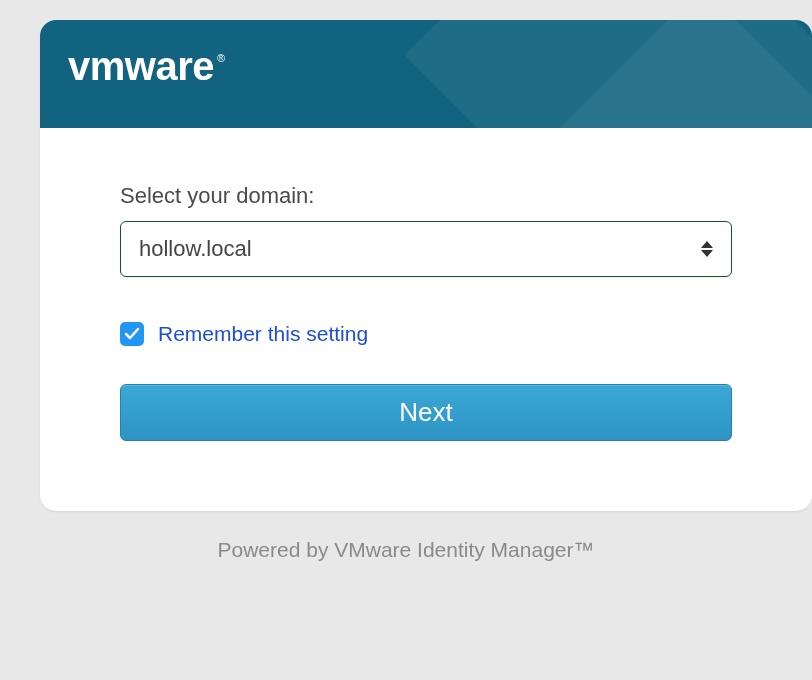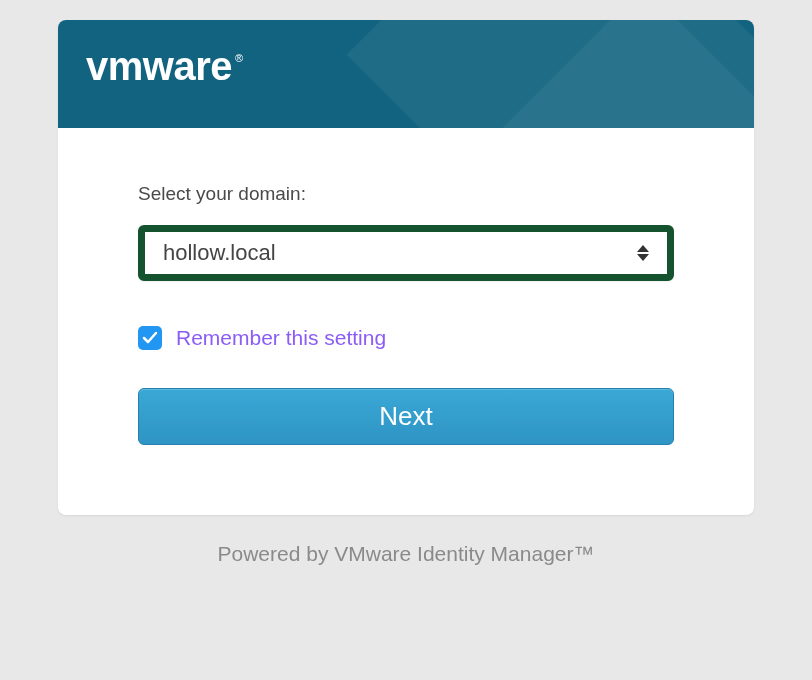--- a/index.html
+++ b/index.html
@@ -10,24 +10,24 @@
     body {
       font-family: -apple-system, BlinkMacSystemFont, "Segoe UI", Helvetica, Arial, sans-serif;
       background: #e8e8e8;
       width: 812px;
       height: 680px;
       padding: 20px 40px;
       position: relative;
     }
     .card {
       background: #ffffff;
-      border-radius: 8px;
+      border-radius: 16px;
       overflow: hidden;
       box-shadow: 0 1px 2px rgba(0,0,0,0.08);
-      width: 696px;
+      width: 772px;
       margin: 0 auto;
     }
     .header {
       background: linear-gradient(135deg, #12637f 0%, #12637f 100%);
       position: relative;
       height: 108px;
       padding: 24px 28px;
       overflow: hidden;
     }
     .header::before {
@@ -70,27 +70,27 @@
       vertical-align: super;
       margin-left: 3px;
       font-weight: 300;
       position: relative;
       top: -18px;
     }
     .content {
       padding: 55px 80px 70px 80px;
     }
     .label {
-      font-size: 19px;
+      font-size: 22px;
       color: #4a4a4a;
-      margin-bottom: 20px;
+      margin-bottom: 12px;
     }
     .select-wrap {
       position: relative;
-      border: 7px solid #14532d;
+      border: 1px solid #14532d;
       border-radius: 6px;
       box-shadow: 0 1px 2px rgba(0,0,0,0.06), inset 0 1px 0 rgba(255,255,255,0.6);
       background: #ffffff;
       height: 56px;
       display: flex;
       align-items: center;
       padding: 4px 18px;
       margin-bottom: 45px;
       cursor: pointer;
     }
@@ -132,21 +132,21 @@
       justify-content: center;
       cursor: pointer;
       flex-shrink: 0;
     }
     .checkbox svg {
       width: 16px;
       height: 16px;
     }
     .checkbox-label {
       font-size: 21px;
-      color: #8b5cf6;
+      color: #1d4ed8;
     }
     .next-btn {
       width: 100%;
       height: 57px;
       background: linear-gradient(to bottom, #3aa8d6 0%, #2e94c4 100%);
       border: 1px solid #2281ad;
       border-radius: 6px;
       color: #fff;
       font-size: 26px;
       font-weight: 400;

